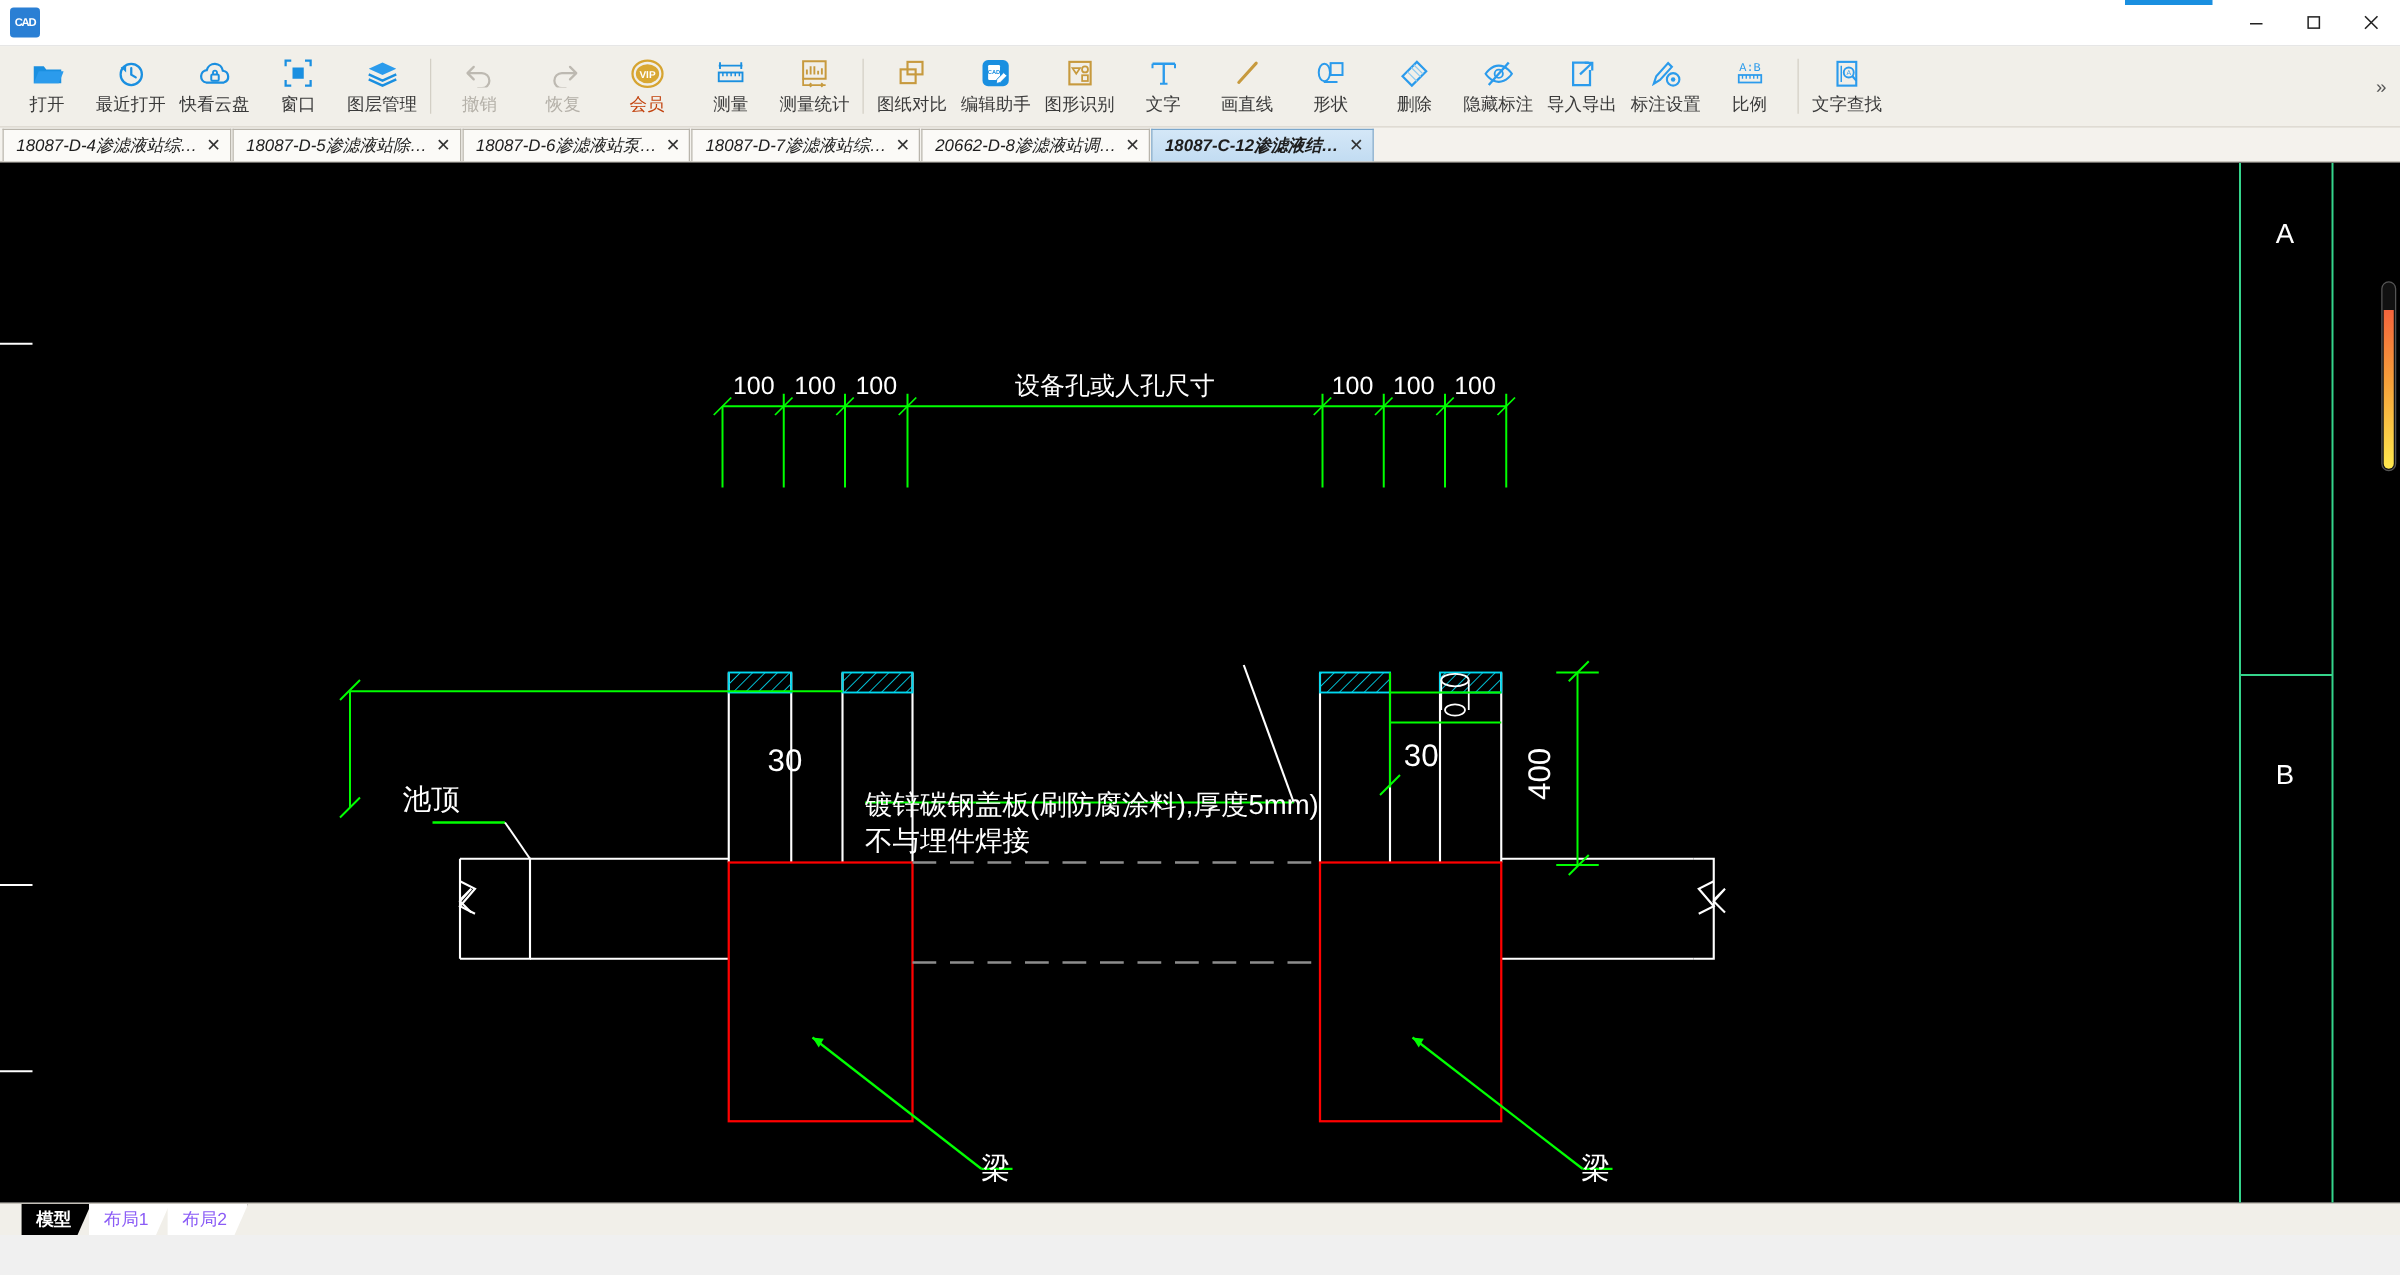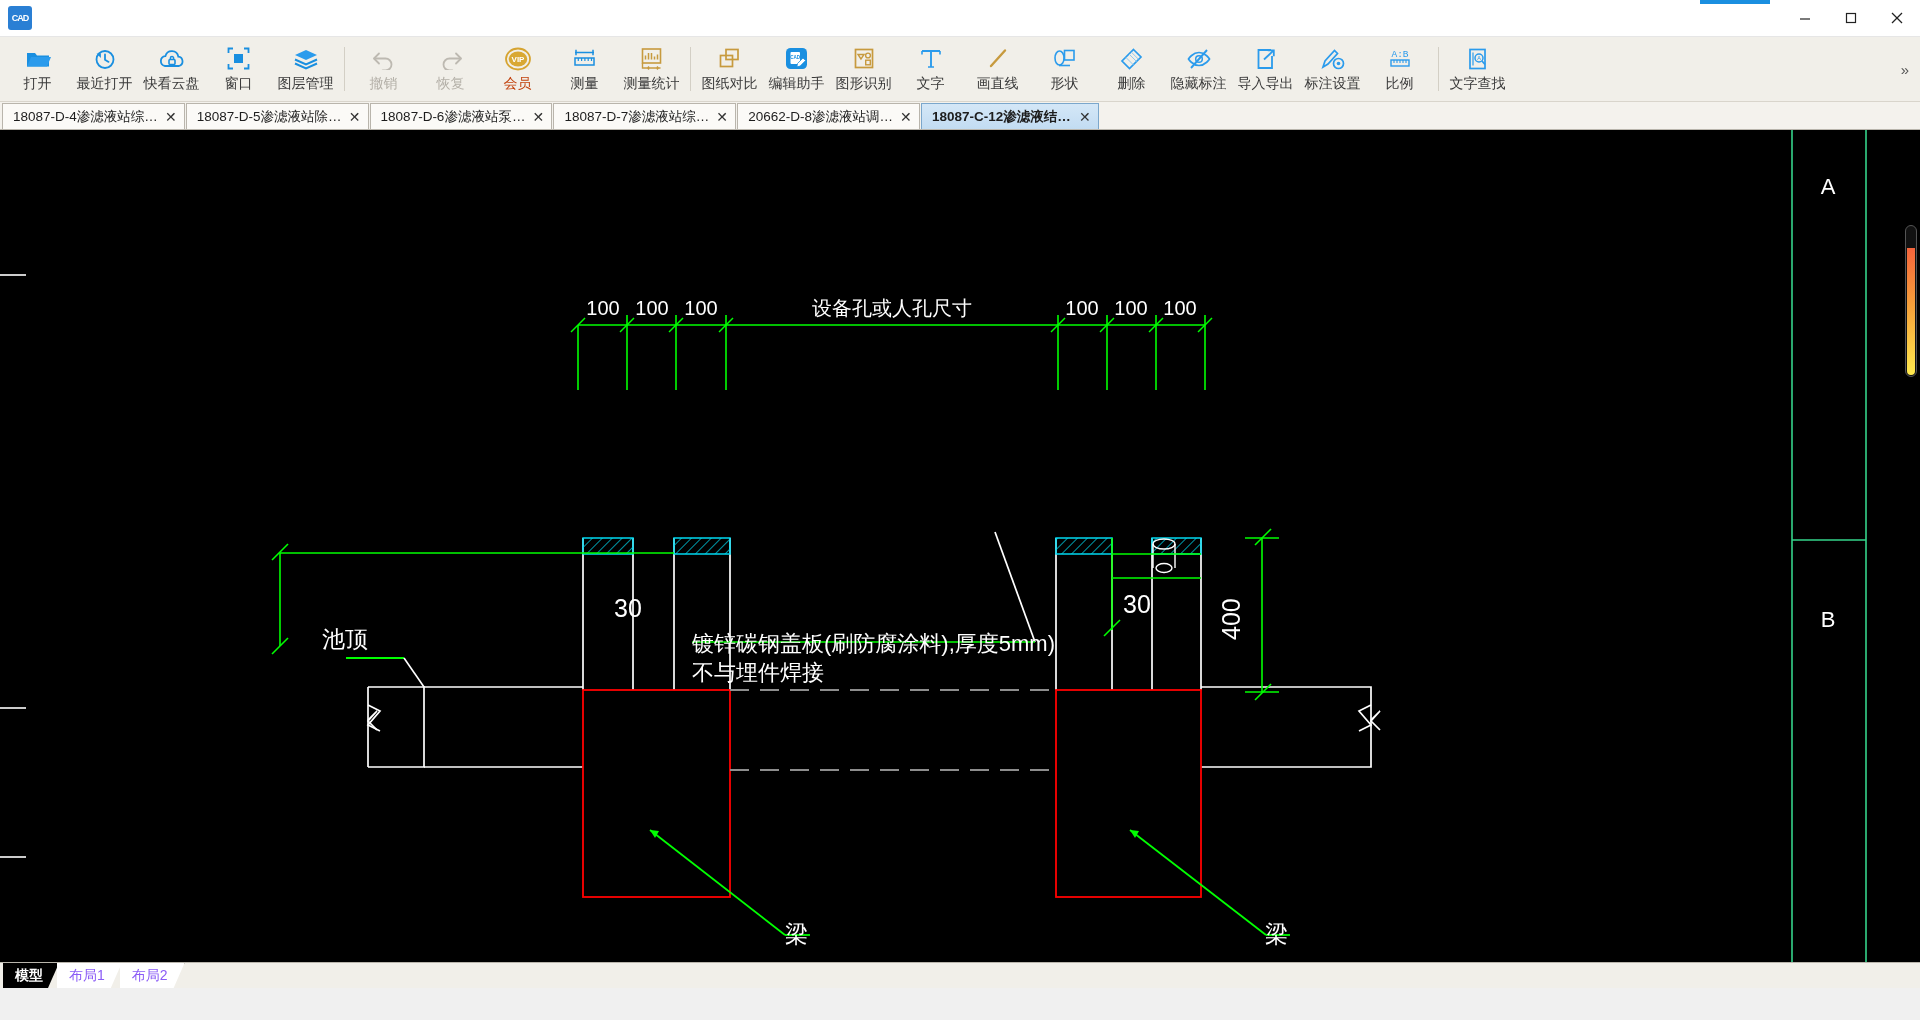--- a/index.html
+++ b/index.html
@@ -98,20 +98,21 @@
     height: 26px; min-width: 178px; max-width: 190px;
     box-sizing: border-box;
     background: #fbfaf7;
     border: 1px solid #b9b5ac; border-bottom: none;
     margin-right: 1px;
     display: flex; align-items: center;
     padding: 0 4px 0 10px;
     font-size: 13.5px; color: #1d1d1d; white-space: nowrap;
     font-family: "Liberation Sans", "DejaVu Sans", sans-serif;
     cursor: default;
+    font-style: italic;
   }
   .dtab .dtab-label { overflow: hidden; text-overflow: clip; flex: 1 1 auto; }
   .dtab .dtab-close {
     flex: 0 0 auto; width: 18px; text-align: center;
     font-size: 14px; color: #333; margin-left: 4px;
   }
   .dtab.active {
     background: linear-gradient(180deg,#d4e7f7 0%, #c2dcf2 100%);
     border-color: #7ba7cc;
     font-weight: bold;
@@ -137,21 +138,21 @@
     border-radius: 0 0 5px 5px;
     background: linear-gradient(180deg,#f4643c 0%, #f6a03a 45%, #ffe94e 100%);
   }
 
   
   .layoutbar {
     height: 25px; flex: 0 0 25px;
     background: #f1efe9;
     border-top: 1px solid #b9b5ac;
     display: flex; align-items: stretch;
-    padding-left: 3px;
+    padding-left: 17px;
   }
   .ltab {
     position: relative;
     display: flex; align-items: center; justify-content: center;
     padding: 0 16px 0 12px;
     font-size: 14px; color: #8b5cf6;
     font-family: "Liberation Sans", "DejaVu Sans", sans-serif;
     cursor: default;
     background: #ffffff;
     border-right: 1px solid #8e8a82;

